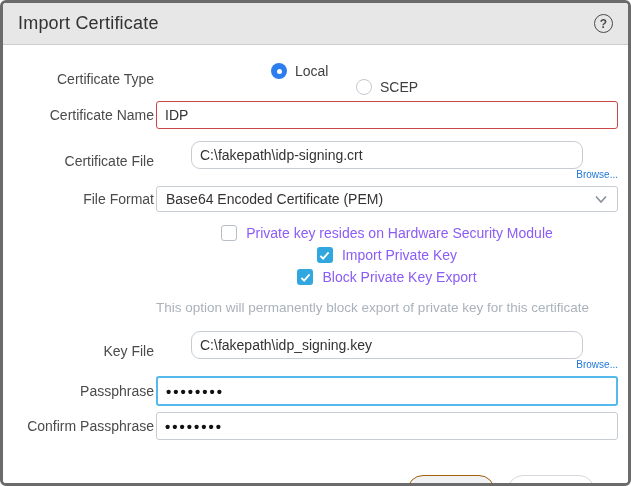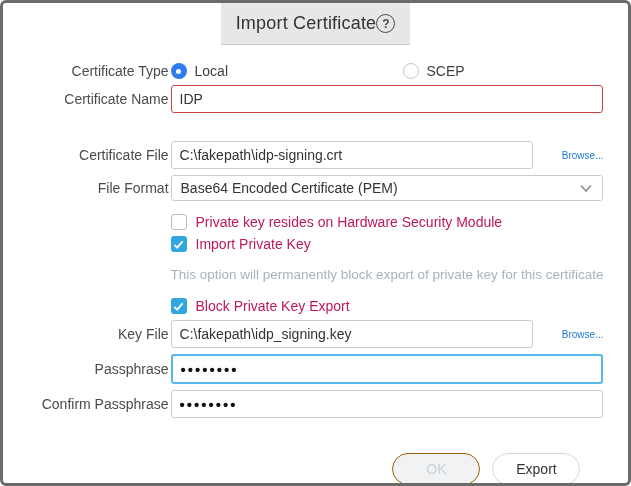--- a/index.html
+++ b/index.html
@@ -7,21 +7,21 @@
   body {
     font-family: "Liberation Sans", sans-serif;
     background: #fff;
   }
   .dialog {
     width: 631px; height: 486px;
     border: 3px solid #6b6b6b;
     border-radius: 6px;
     background: #ffffff;
     overflow: hidden;
-    display: flex; flex-direction: column; align-items: center;
+    display: flex; flex-direction: column;
   }
   .titlebar {
     height: 42px; flex: 0 0 42px;
     background: #e7e7e7;
     border-bottom: 1px solid #cccccc;
     display: flex; align-items: center;
     padding: 0 15px;
   }
   .title { font-size: 18px; color: #333; letter-spacing: .2px; }
   .help-icon {
@@ -42,37 +42,37 @@
     grid-template-columns: 140px 1fr;
     column-gap: 2px;
     align-items: center;
   }
   .row + .row { margin-top: 6px; }
   .label {
     text-align: right;
     font-size: 14px; color: #4b4b4b;
     white-space: nowrap;
   }
-  .field { display: flex; align-items: center; min-width: 0; }
+  .field { display: flex; align-items: center; min-width: 0; flex-direction: column; }
 
   
   .tinput {
     width: 100%; height: 26px;
     border: 1px solid #c6ccd2; border-radius: 3px;
     padding: 13px 8px;
     font-family: "Liberation Sans", sans-serif;
     font-size: 14px; color: #333;
     outline: none; background: #fff;
   }
   .tinput.error { border-color: #cb4747; }
   .tinput.focused { border: 2px solid #55b9eb; }
   .tinput.masked {
     font-size: 15px; font-weight: bold; letter-spacing: 2px; color: #111;
   }
-  .file-input { width: calc(100% - 70px); }
+  .file-input { width: calc(100% - 70px); border-radius: 9px; }
   .browse-link {
     margin-left: auto;
     font-size: 10px; color: #2079d8;
     text-decoration: none; white-space: nowrap;
     cursor: pointer;
   }
 
   
   .select {
     width: 100%; height: 26px;
@@ -102,21 +102,21 @@
   
   .cbrow { margin-top: 9px; }
   .cb-item { display: flex; align-items: center; gap: 9px; cursor: pointer; }
   .checkbox {
     width: 16px; height: 16px; border-radius: 3px;
     border: 1px solid #b8bec5; background: #fff;
     display: flex; align-items: center; justify-content: center;
     flex: 0 0 16px;
   }
   .checkbox.checked { border: none; background: #31a7e0; }
-  .cb-label { font-size: 14px; color: #be185d; }
+  .cb-label { font-size: 14px; color: #8b5cf6; }
 
   .note {
     font-size: 13.5px; color: #a9b2bb;
     margin-top: 9px; margin-bottom: 10px;
   }
 
   .pass-row { margin-top: 5px; }
 
   
   .footer {
@@ -166,21 +166,21 @@
       </div>
     </div>
 
     <div class="row" style="">
       <div class="label">Certificate Name</div>
       <div class="field">
         <input class="tinput error" type="text" value="IDP" style="">
       </div>
     </div>
 
-    <div class="row" style="margin-top:28px;">
+    <div class="row" style="margin-top:12px;">
       <div class="label">Certificate File</div>
       <div class="field">
         <input class="tinput file-input" type="text" value="C:\fakepath\idp-signing.crt" style="">
         <a class="browse-link">Browse...</a>
       </div>
     </div>
 
     <div class="row">
       <div class="label">File Format</div>
       <div class="field">
@@ -212,40 +212,40 @@
           <span class="checkbox checked">
             <svg width="11" height="11" viewBox="0 0 12 12">
                 <polyline points="1.5,6.5 4.5,9.5 10.5,2.5" fill="none" stroke="#ffffff" stroke-width="2"></polyline>
               </svg>
           </span>
           <span class="cb-label">Import Private Key</span>
         </div>
       </div>
     </div>
 
-    <div class="row">
-      <div class="label"></div>
-      <div class="note">This option will permanently block export of private key for this certificate</div>
-    </div>
-
     <div class="row cbrow">
       <div class="label"></div>
       <div class="field">
         <div class="cb-item">
           <span class="checkbox checked">
             <svg width="11" height="11" viewBox="0 0 12 12">
                 <polyline points="1.5,6.5 4.5,9.5 10.5,2.5" fill="none" stroke="#ffffff" stroke-width="2"></polyline>
               </svg>
           </span>
           <span class="cb-label">Block Private Key Export</span>
         </div>
       </div>
     </div>
 
     <div class="row">
+      <div class="label"></div>
+      <div class="note">This option will permanently block export of private key for this certificate</div>
+    </div>
+
+    <div class="row">
       <div class="label">Key File</div>
       <div class="field">
         <input class="tinput file-input" type="text" value="C:\fakepath\idp_signing.key" style="">
         <a class="browse-link">Browse...</a>
       </div>
     </div>
 
     <div class="row pass-row">
       <div class="label">Passphrase</div>
       <div class="field">

